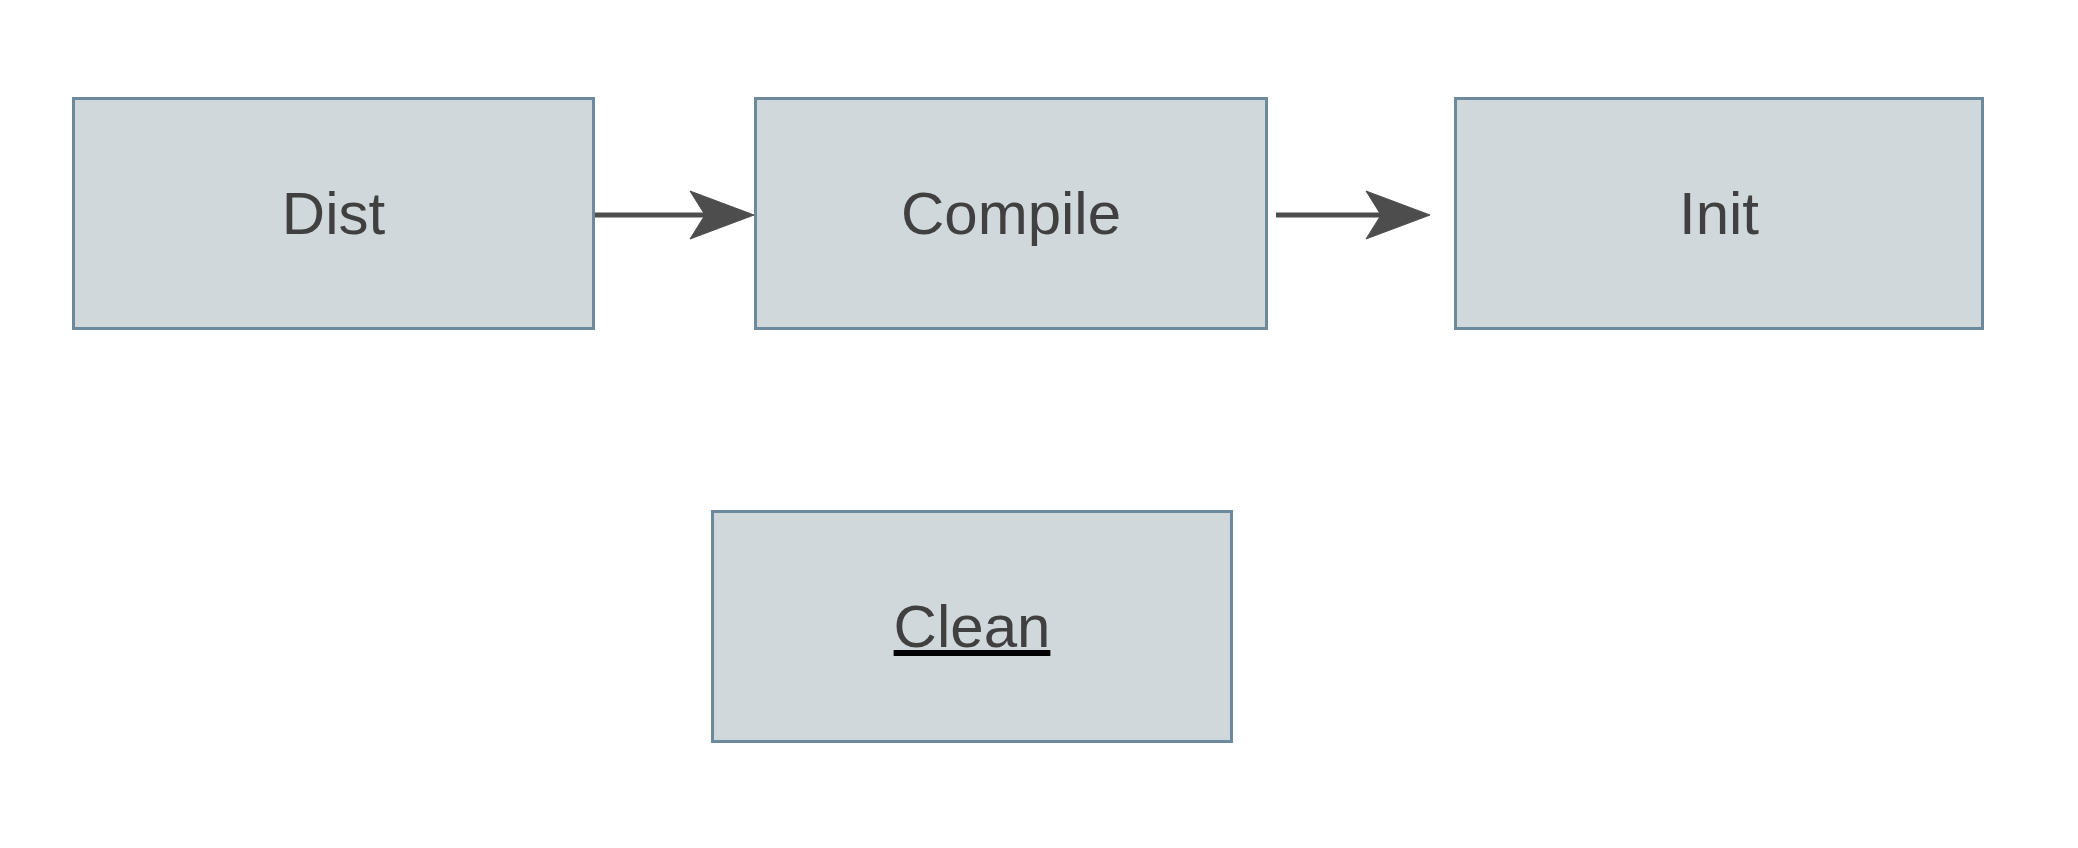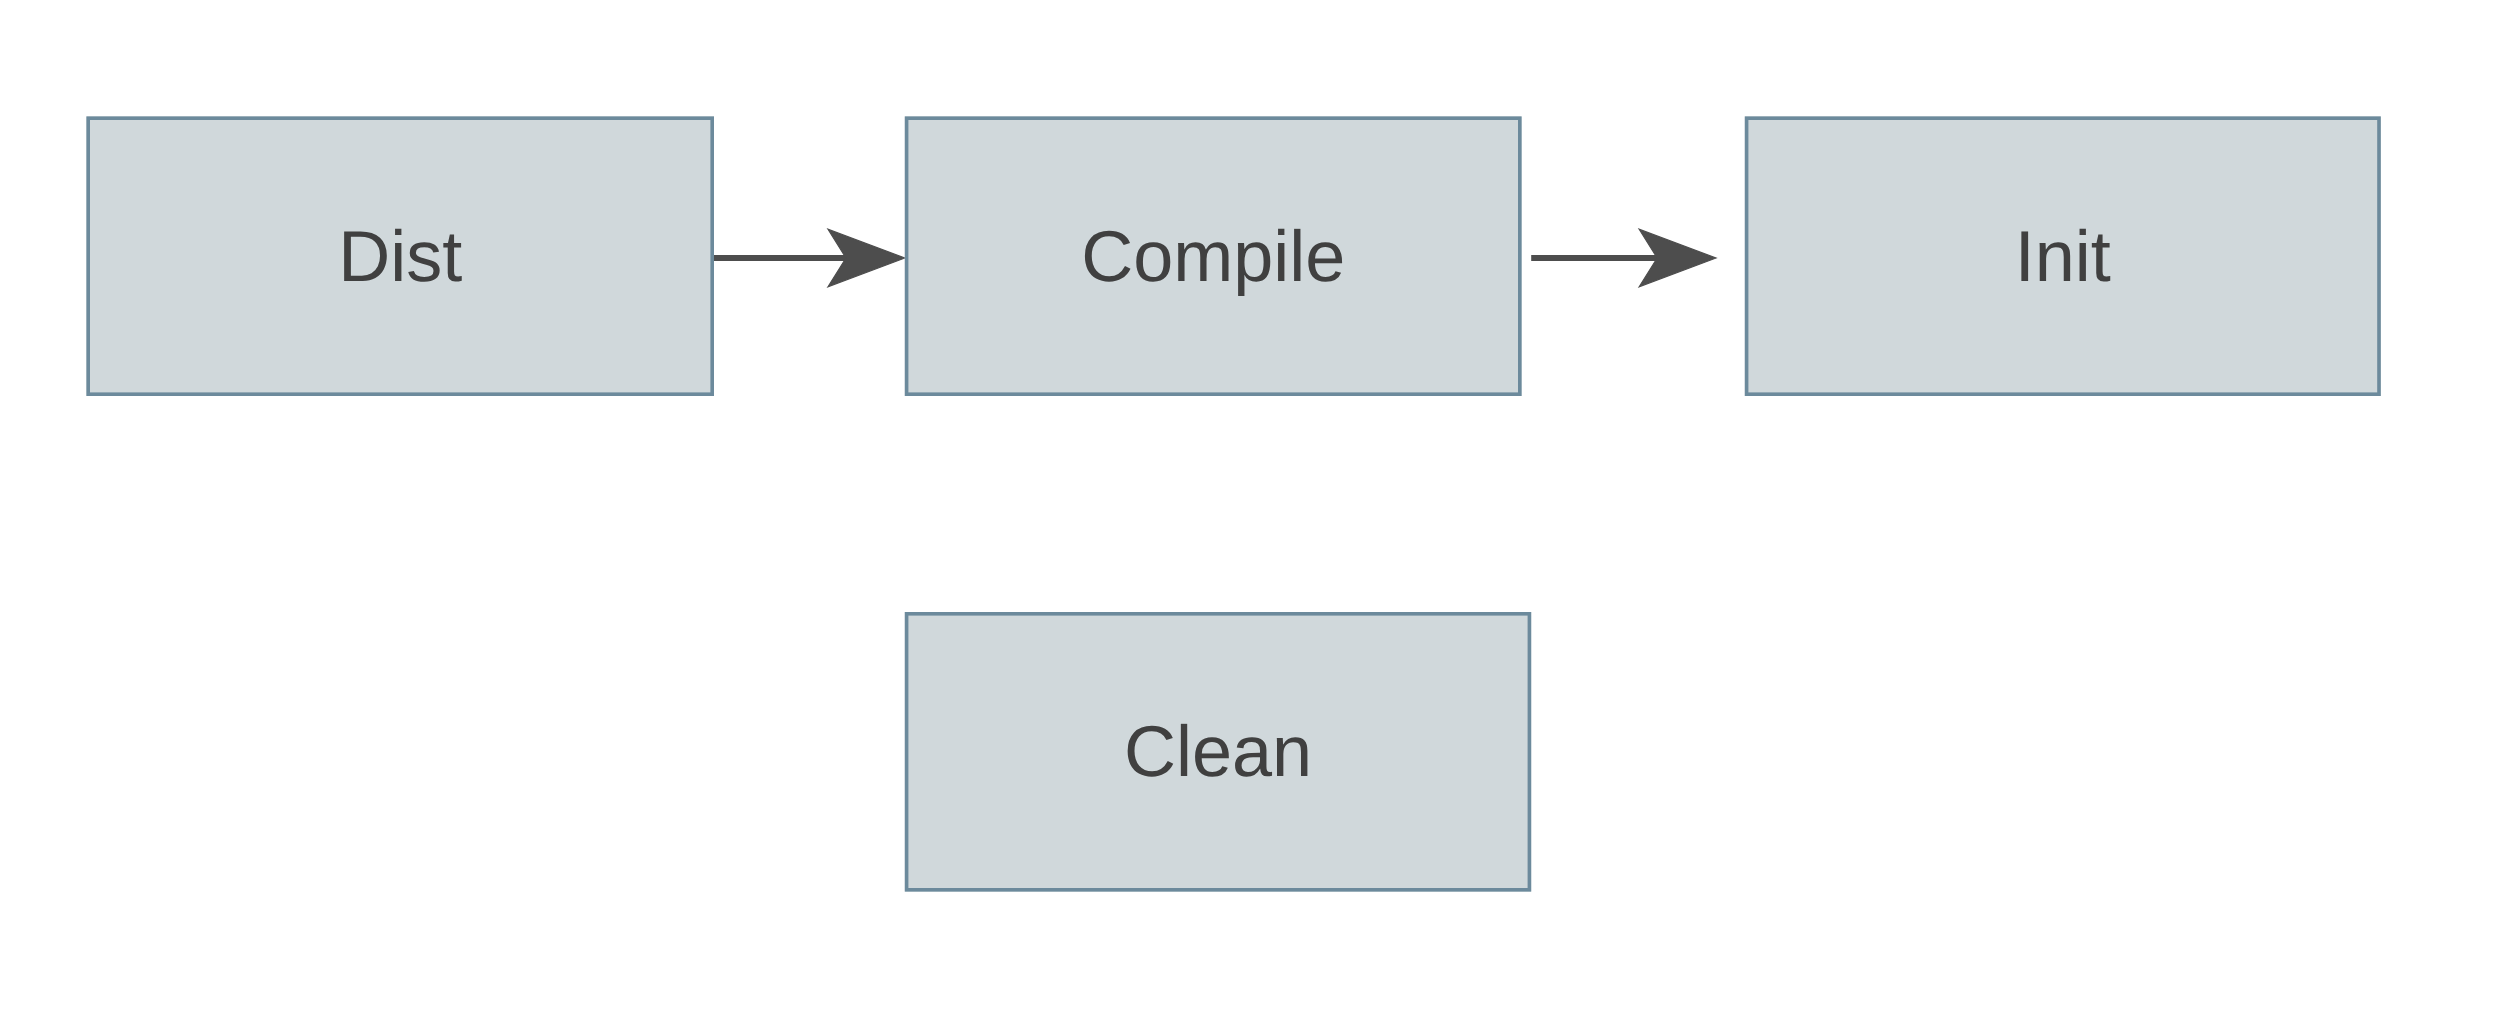--- a/index.html
+++ b/index.html
@@ -79,17 +79,17 @@
   </div>
 
   <div class="node" style="left:754px; top:97px; width:514px; height:233px;">
     <span class="node-label">Compile</span>
   </div>
 
   <div class="node" style="left:1430px; top:97px; width:530px; height:233px;margin-left:24px;">
     <span class="node-label">Init</span>
   </div>
 
-  <div class="node" style="left:754px; top:510px; width:522px; height:233px;">
+  <div class="node" style="left:711px; top:510px; width:522px; height:233px;text-decoration:underline;">
     <span class="node-label">Clean</span>
   </div>
 
 </div>
 
 </body></html>

